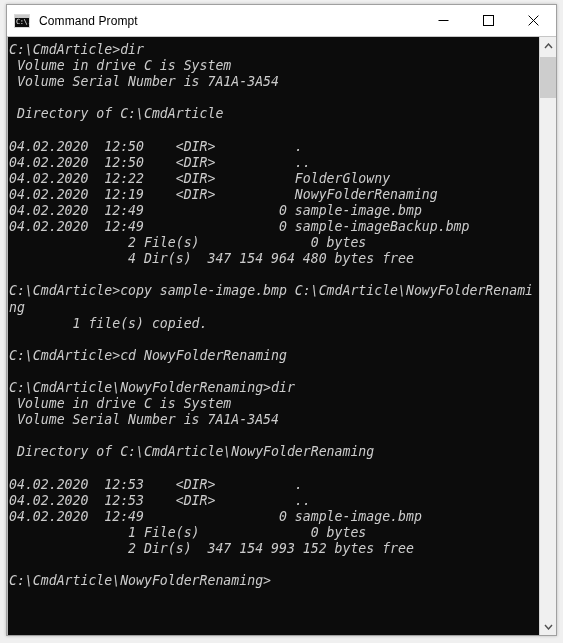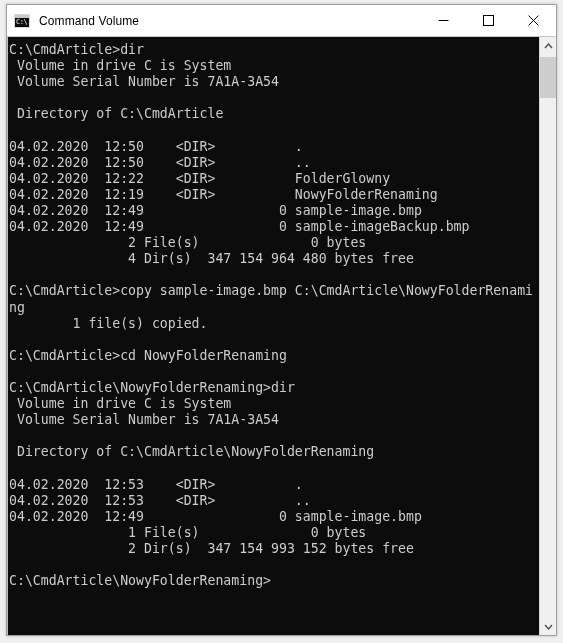--- a/index.html
+++ b/index.html
@@ -94,20 +94,21 @@
   .winbtn svg { display: block; }
 
   
   #client {
     flex: 1 1 auto;
     display: flex;
     background: #0c0c0c;
     border-top: 1px solid #c6c6c6;
     position: relative;
     overflow: hidden;
+    font-style: italic;
   }
 
   #console {
     flex: 1 1 auto;
     background: #0c0c0c;
     border-left: 1px solid #b9b9b9;
     box-sizing: border-box;
     overflow: hidden;
     position: relative;
   }
@@ -161,21 +162,21 @@
 </head>
 <body>
 
 <div id="window">
 
   <div id="titlebar">
     <div id="app-icon">
       <div class="icon-topbar"></div>
       <div class="icon-text">C:\.</div>
     </div>
-    <div id="title-text">Command Volume</div>
+    <div id="title-text">Command Prompt</div>
 
     <div id="window-controls">
       <button class="winbtn minimize">
         <svg width="11" height="11" viewBox="0 0 11 11">
           <line x1="0.5" y1="5.5" x2="10.5" y2="5.5" stroke="#000" stroke-width="1"></line>
         </svg>
       </button>
       <button class="winbtn maximize">
         <svg width="11" height="11" viewBox="0 0 11 11">
           <rect x="0.5" y="0.5" width="10" height="10" fill="none" stroke="#000" stroke-width="1"></rect>

